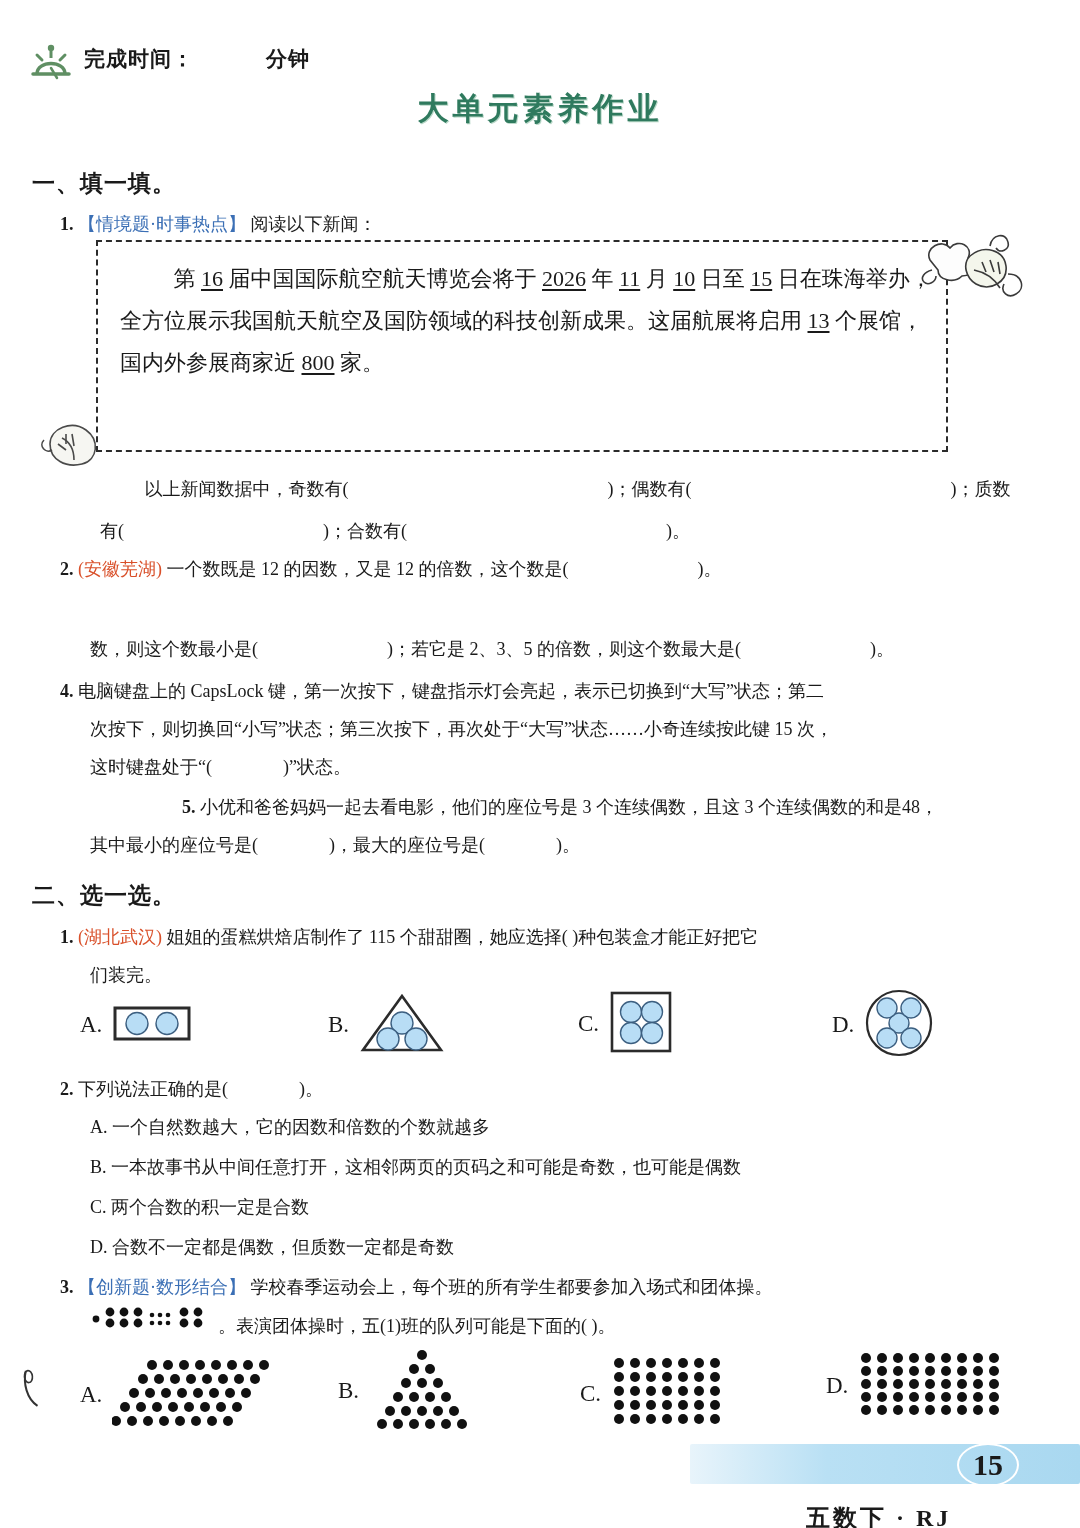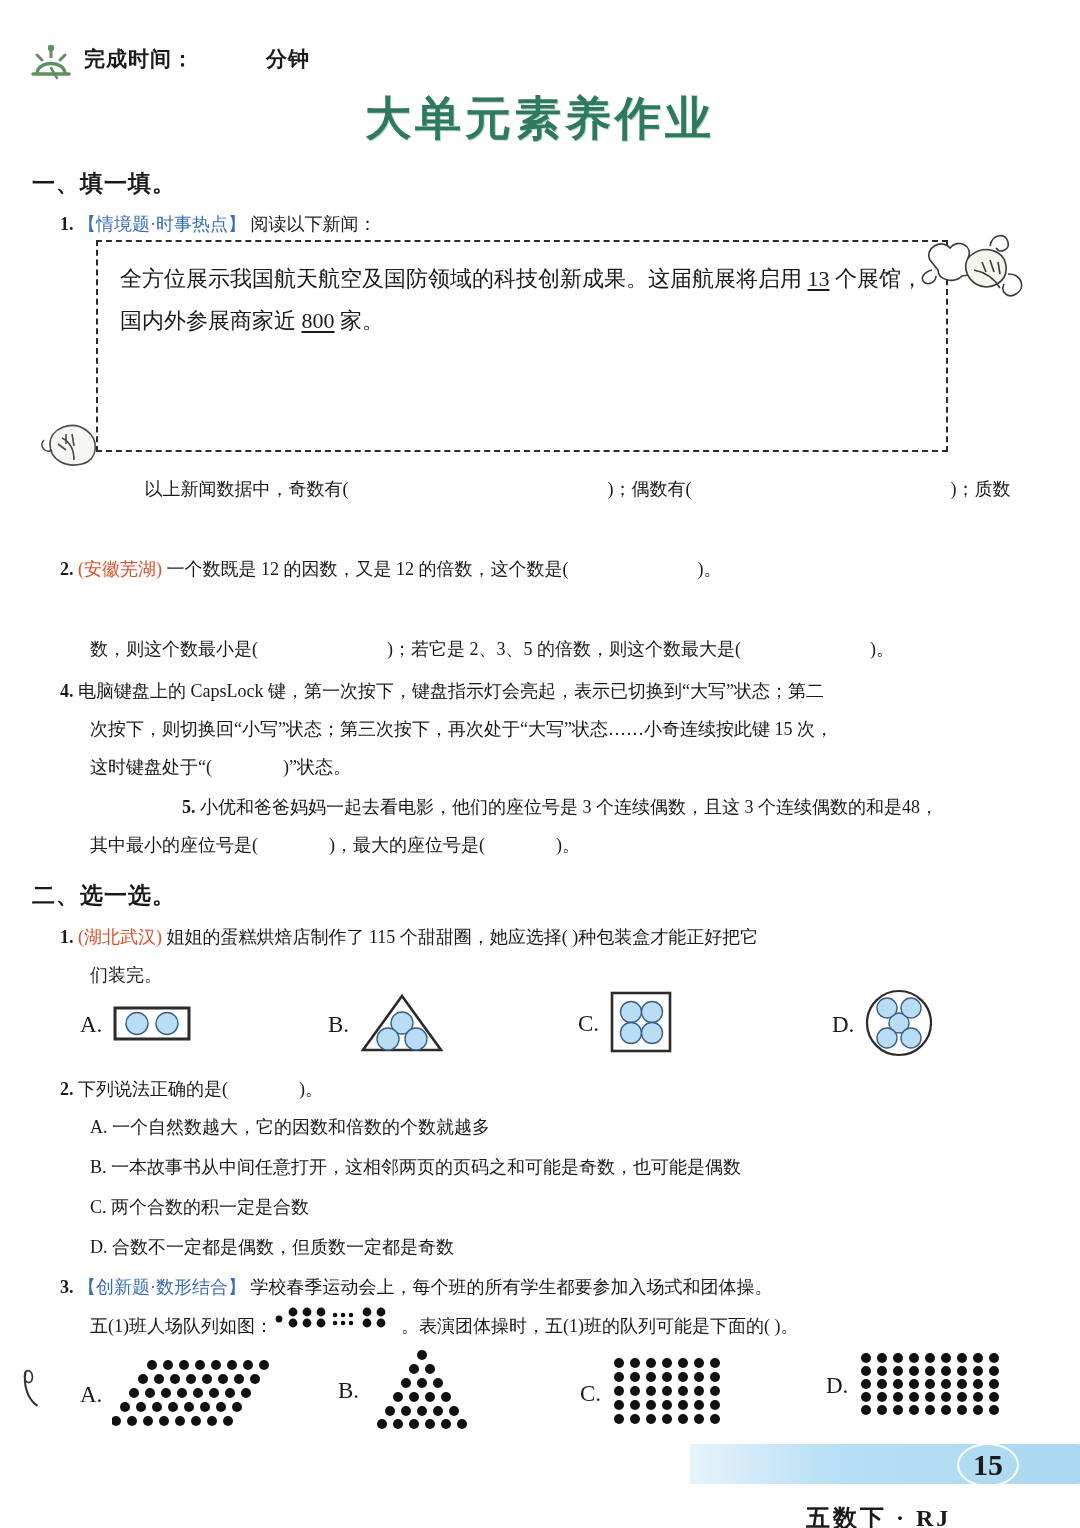--- a/index.html
+++ b/index.html
@@ -22,21 +22,21 @@
   .clock-icon { width:46px; height:42px; display:block; }
   .header-text {
     font-size:21px; font-weight:bold; letter-spacing:1px;
     font-family:"Liberation Serif","DejaVu Serif",serif;
   }
   .header-gap { display:inline-block; width:52px; }
 
   .title {
     position:absolute; left:0; top:88px; width:1080px;
     text-align:center;
-    font-size:46px; font-weight:bold; letter-spacing:4px;
+    font-size:31px; font-weight:bold; letter-spacing:4px;
     color:#2f7a5e;
     text-shadow:1px 1px 0 #b9d8c8;
     font-family:"Liberation Serif","DejaVu Serif",serif;
   }
 
   
   .sec-head {
     position:absolute; font-size:23px; font-weight:bold; letter-spacing:1px;
   }
   .q { position:absolute; font-size:18px; line-height:38px; }
@@ -121,20 +121,34 @@
 
   <div class="q" style="left:60px; top:205px; width:980px;">
     <span class="num">1.</span>
     <span class="tag-blue">【情境题·时事热点】</span>
     <span>阅读以下新闻：</span>
   </div>
 
   <div class="newsbox">
     <div class="newsbox-inner">
       <div class="news-line">
+        <span class="news-indent"></span>
+        <span>第</span>
+        <span class="uline">16</span>
+        <span>届中国国际航空航天博览会将于</span>
+        <span class="uline">2026</span>
+        <span>年</span>
+        <span class="uline">11</span>
+        <span>月</span>
+        <span class="uline">10</span>
+        <span>日至</span>
+        <span class="uline">15</span>
+        <span>日在珠海举办，</span>
+      </div>
+      <div class="news-line">
         <span>全方位展示我国航天航空及国防领域的科技创新成果。这届航展将启用</span>
         <span class="uline">13</span>
         <span>个展馆，</span>
       </div>
       <div class="news-line">
         <span>国内外参展商家近</span>
         <span class="uline">800</span>
         <span>家。</span>
       </div>
     </div>
@@ -166,20 +180,27 @@
   </div>
 
   <div class="q" style="left:100px; top:470px; width:960px;">
     <span style="display:inline-block;width:40px;"></span>
     <span>以上新闻数据中，奇数有(</span>
     <span class="blank-xl"></span>
     <span>)；偶数有(</span>
     <span class="blank-xl"></span>
     <span>)；质数</span>
   </div>
+  <div class="q" style="left:100px; top:512px; width:960px;">
+    <span>有(</span>
+    <span class="blank-l"></span>
+    <span>)；合数有(</span>
+    <span class="blank-xl"></span>
+    <span>)。</span>
+  </div>
 
   <div class="q" style="left:60px; top:550px; width:980px;">
     <span class="num">2.</span>
     <span class="tag-red">(安徽芜湖)</span>
     <span>一个数既是 12 的因数，又是 12 的倍数，这个数是(</span>
     <span class="blank-m"></span>
     <span>)。</span>
   </div>
 
   <div class="q" style="left:90px; top:630px; width:990px;">
@@ -297,21 +318,20 @@
   <div class="q" style="left:90px; top:1228px; width:1000px;">
     <span>D. 合数不一定都是偶数，但质数一定都是奇数</span>
   </div>
 
   <div class="q" style="left:60px; top:1268px; width:1010px;">
     <span class="num">3.</span>
     <span class="tag-blue">【创新题·数形结合】</span>
     <span>学校春季运动会上，每个班的所有学生都要参加入场式和团体操。</span>
   </div>
   <div class="q" style="left:90px; top:1306px; width:1010px; display:flex; align-items:center;">
-    <span>五(1)班人场队列如图：</span>
     <span style="display:inline-block;">
       <svg width="128" height="26" viewBox="0 0 128 26">
         <g fill="#111">
           <circle cx="6" cy="13" r="3.4"></circle>
           <circle cx="20" cy="6" r="4.4"></circle>
             <circle cx="20" cy="17" r="4.4"></circle>
           <circle cx="34" cy="6" r="4.4"></circle>
             <circle cx="34" cy="17" r="4.4"></circle>
           <circle cx="48" cy="6" r="4.4"></circle>
             <circle cx="48" cy="17" r="4.4"></circle>

